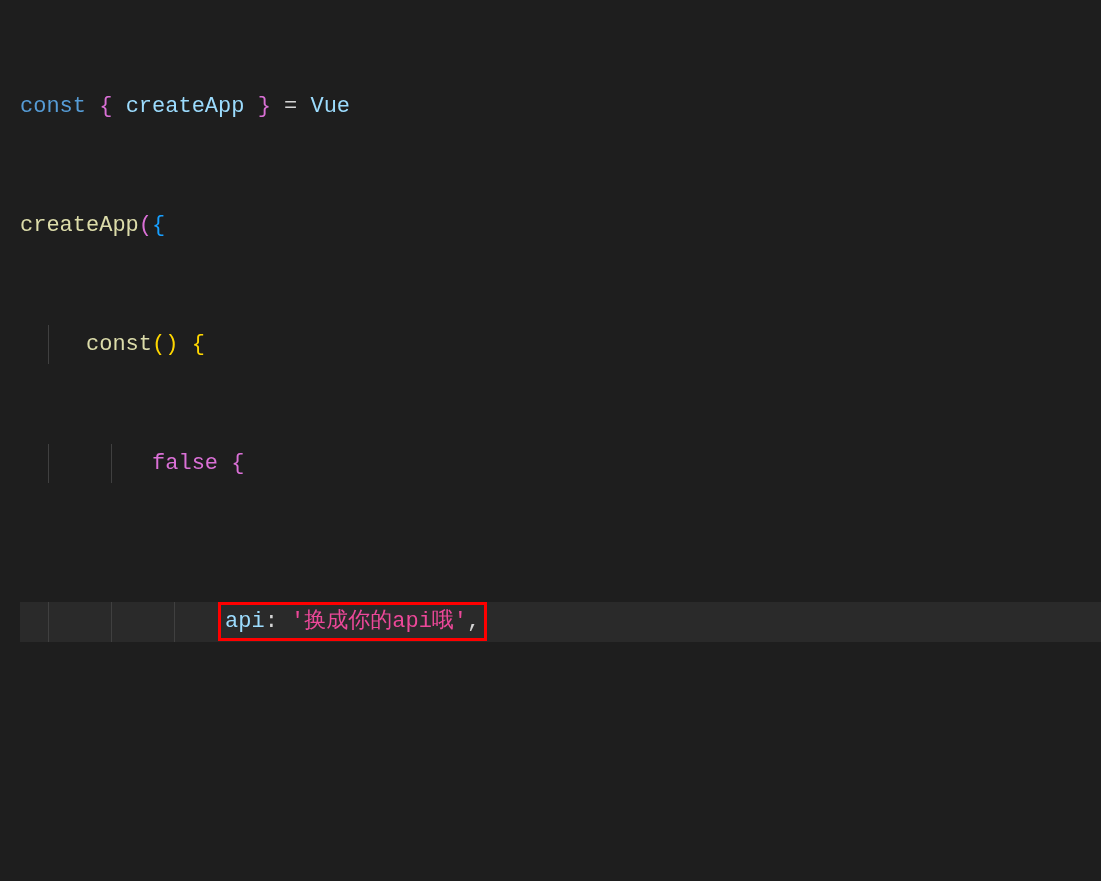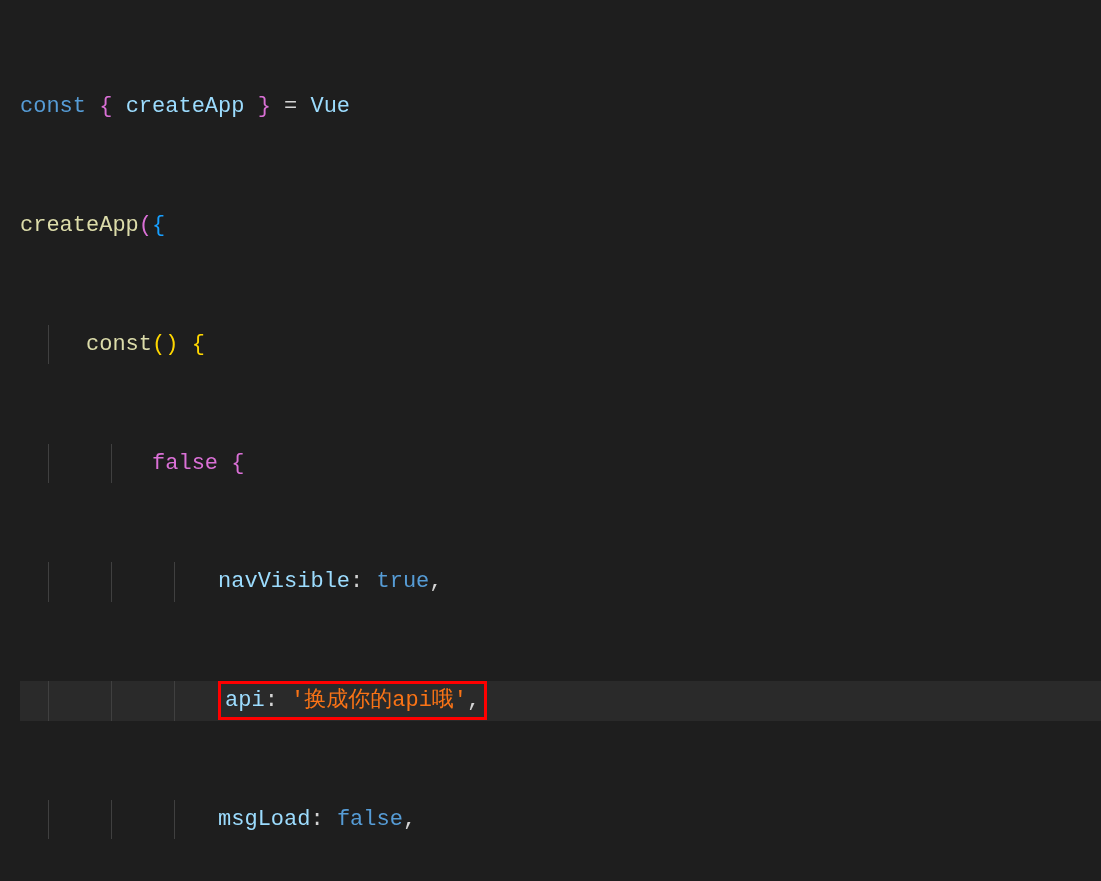--- a/index.html
+++ b/index.html
@@ -41,41 +41,39 @@
     line-height: 1.5;
   }
   .c-keyword { color: #569cd6; }
   .c-blue { color: #569cd6; }
   .c-var { color: #9cdcfe; }
   .c-ident { color: #9cdcfe; }
   .c-func { color: #dcdcaa; }
   .c-brace { color: #ffd700; }
   .c-brace-p { color: #da70d6; }
   .c-brace-b { color: #179fff; }
-  .c-str { color: #f97316; }
+  .c-str { color: #ec4899; }
   .c-white { color: #d4d4d4; }
 </style>
 </head>
 <body>
 
 <div class="code-container">
 
 <div class="line"><span class="c-keyword">const</span> <span class="c-brace-p">{</span> <span class="c-var">createApp</span> <span class="c-brace-p">}</span> <span class="c-white">=</span> <span class="c-var">Vue</span></div>
 
 <div class="line"><span class="c-func">createApp</span><span class="c-brace-p">(</span><span class="c-brace-b">{</span></div>
 
 <div class="line"><span class="guide1"></span>     <span class="c-func">const</span><span class="c-brace">()</span> <span class="c-brace">{</span></div>
 
 <div class="line"><span class="guide1"></span><span class="guide2"></span>          <span class="c-brace-p">false</span> <span class="c-brace-p">{</span></div>
 
-<div class="line"><span class="guide1"></span><span class="guide2"></span><span class="guide3"></span>               <span class="c-ident">navVisible</span><span class="c-white">:</span> <span class="c-blue">true</span><span class="c-white">,</span></div>
 
 <div class="line"><span class="highlight-line"></span><span class="guide1"></span><span class="guide2"></span><span class="guide3"></span>               <span class="redbox"><span class="c-ident">api</span><span class="c-white">:</span> <span class="c-str">'换成你的api哦'</span><span class="c-white">,</span></span></div>
 
-<div class="line"><span class="guide1"></span><span class="guide2"></span><span class="guide3"></span>               <span class="c-ident">msgLoad</span><span class="c-white">:</span> <span class="c-blue">false</span><span class="c-white">,</span></div>
 
 
 
 
 
 
 
 
 
 

